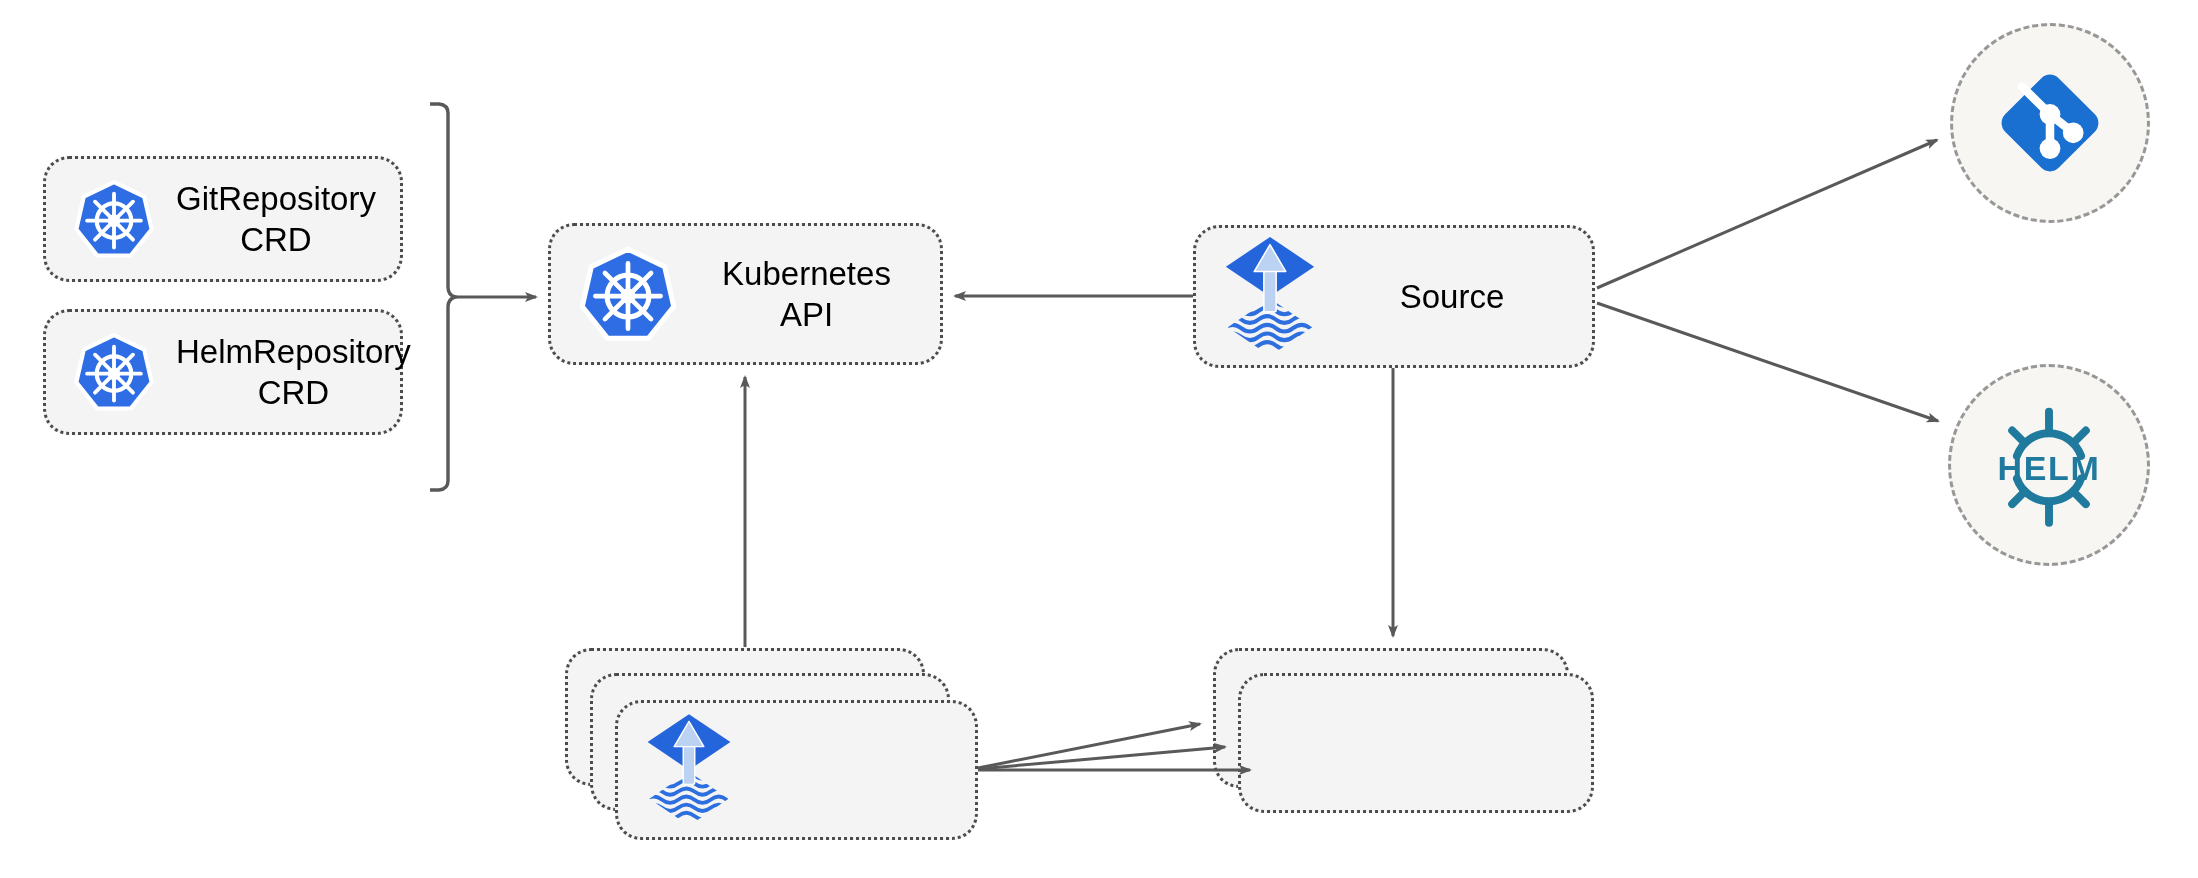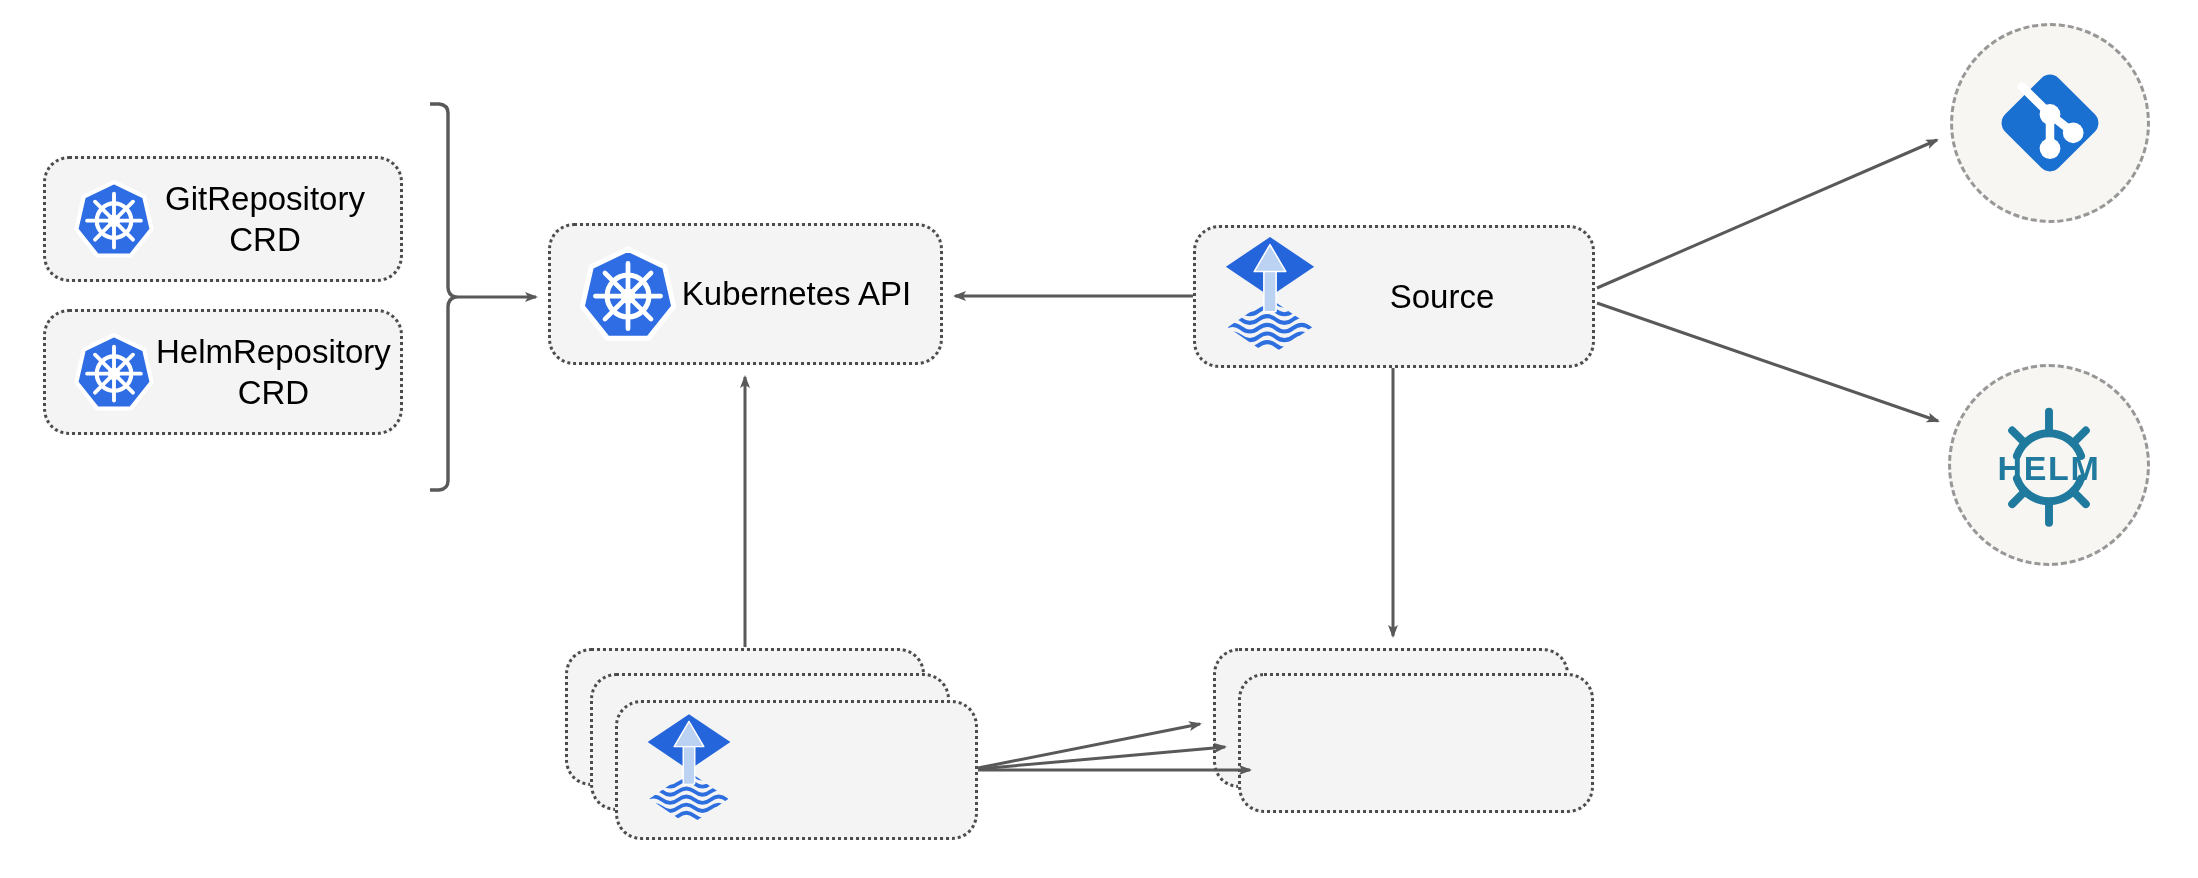--- a/index.html
+++ b/index.html
@@ -13,20 +13,21 @@
   
   .node{
     position:absolute;
     box-sizing:border-box;
     background:#f4f4f4;
     border:3px dotted #4c4c4c;
     border-radius:26px;
     display:flex;
     align-items:center;
     padding:0 26px;
+    gap:20px;
   }
   .node .label{
     flex:1;
     text-align:center;
     font-size:33px;
     line-height:1.25;
     color:#000;
   }
   .stackbox{
     position:absolute;

